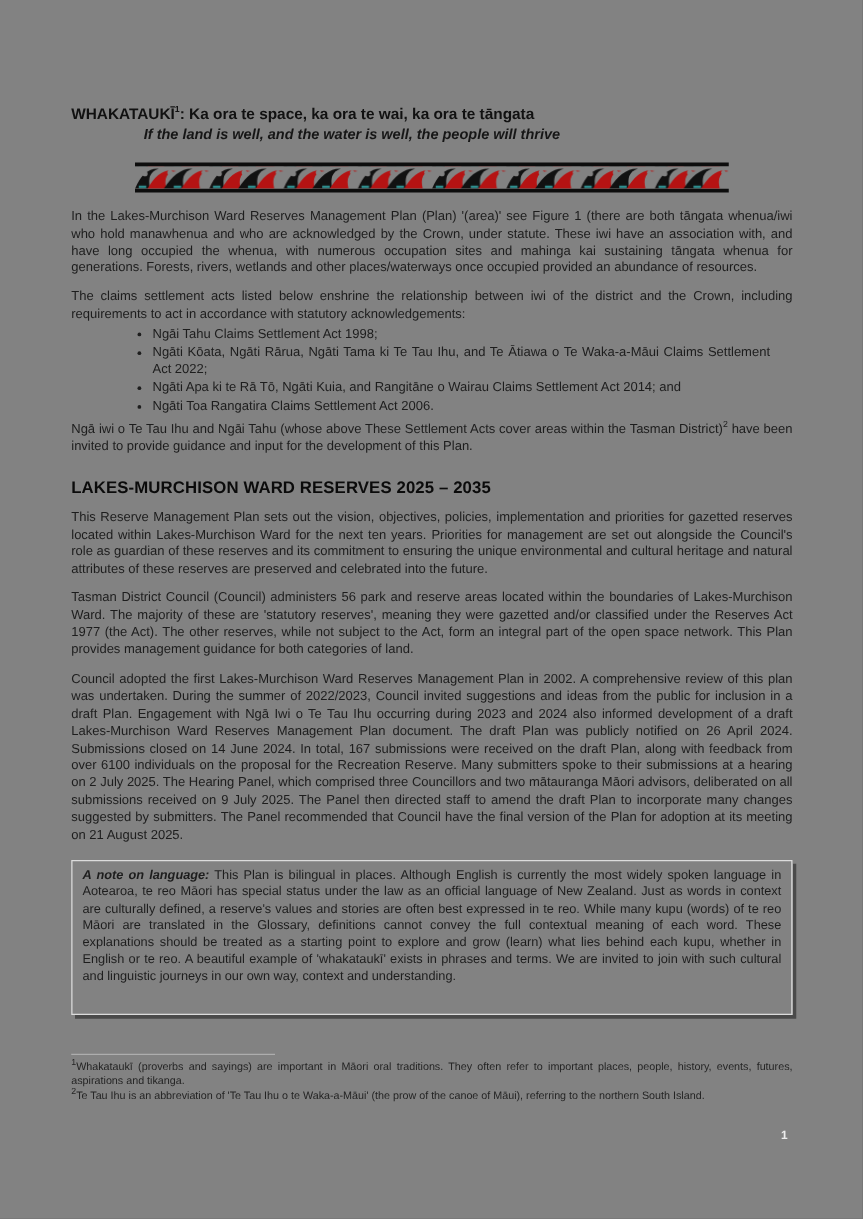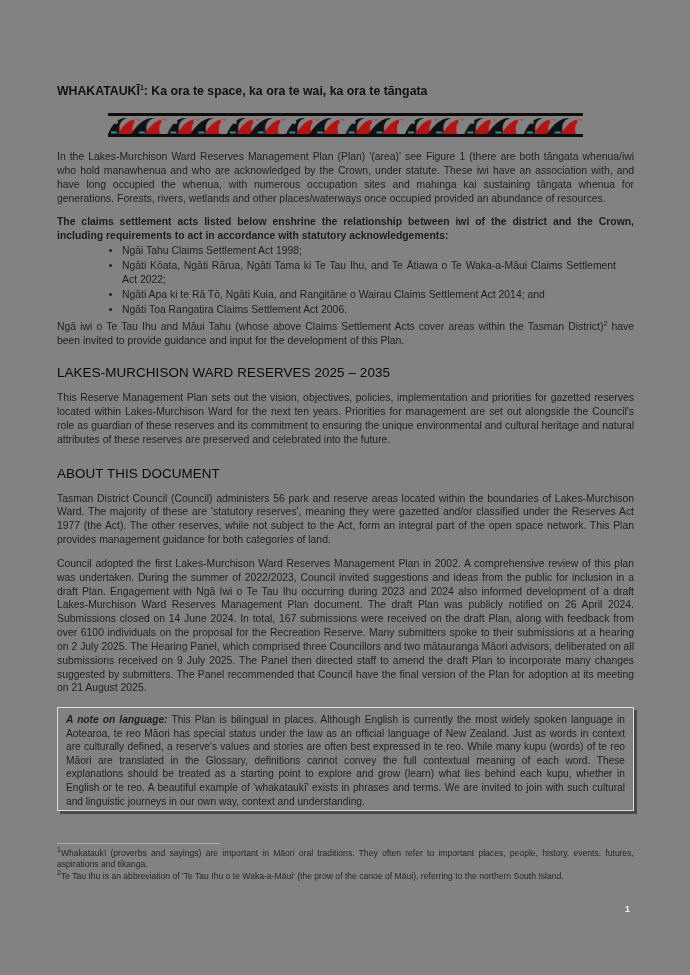--- a/index.html
+++ b/index.html
@@ -16,49 +16,50 @@
   .content { position:absolute; left:57px; top:84px; width:577px; }
 
   .h-whaka { font-size:12.3px; font-weight:bold; color:#111; margin:0; line-height:1.25; }
   .h-whaka sup, .fn-marker, .sup-ref { font-size:7px; vertical-align:super; line-height:0; }
   .subtitle { font-size:11.6px; font-weight:bold; font-style:italic; color:#161616; margin:2px 0 0 58px; line-height:1.25; }
 
   .band-wrap { margin:14px 0 0 51px; width:475px; border-top:3px solid #0d0d0d; border-bottom:3px solid #0d0d0d; font-size:0; }
   .band-wrap svg { display:block; }
 
   p.body { font-size:10.4px; line-height:1.33; text-align:justify; margin:0 0 9px 0; }
-  p.tight { margin-bottom:2px;font-weight:bold; }
+  p.tight { margin-bottom:2px; }
 
   ul.acts { margin:0 0 4px 0; padding:0 0 0 65px; list-style:disc; }
   ul.acts li { font-size:10.4px; line-height:1.33; text-align:justify; margin:0 16px 1px 0; padding-right:2px; }
 
-  h2.sect { font-size:13.4px; font-weight:normal; color:#0b0b0b; margin:17px 0 10px 0; line-height:1.2; letter-spacing:0.1px; }
+  h2.sect { font-size:13.4px; font-weight:bold; color:#0b0b0b; margin:17px 0 10px 0; line-height:1.2; letter-spacing:0.1px; }
 
   .lang-box {
     margin:12px 0 0 0;
     border:1px solid #dcdcdc;
     box-shadow: 3px 3px 0 0 #4a4a4a;
-    padding:5px 8px 2px 8px;
+    padding:5px 8px 22px 8px;
     font-size:10.2px; line-height:1.33; text-align:justify;
   }
   .lang-box .lead { font-weight:bold; font-style:italic; }
 
   .footer { position:absolute; left:57px; top:843px; width:577px; }
   .fn-sep { width:163px; border-top:1px solid #adadad; margin:0 0 4px 0; }
   .fn { font-size:8.6px; line-height:1.32; text-align:justify; margin:0; color:#242424; }
 
   .page-num { position:absolute; right:60px; top:903px; font-size:9.5px; font-weight:bold; color:#ececec; }
 </style>
 </head>
 <body>
 
 <div class="page">
   <div class="content">
 
     <p class="h-whaka"><span>WHAKATAUKĪ</span><sup>1</sup><span>: Ka ora te space, ka ora te wai, ka ora te tāngata</span></p>
+    <p class="subtitle">If the land is well, and the water is well, the people will thrive</p>
 
     <div class="band-wrap">
       <svg width="475" height="18" xmlns="http://www.w3.org/2000/svg">
         <defs>
           <pattern id="kw" width="59.4" height="18" patternUnits="userSpaceOnUse">
             <path d="M0 18 Q7 1 19 2 Q9 5 12 18 Z" fill="#111111"></path>
             <path d="M10 18 Q20 0 33 4 Q22 5 25 18 Z" fill="#b51313"></path>
             <path d="M23 18 Q34 1 46 2 Q36 5 39 18 Z" fill="#111111"></path>
             <path d="M37 18 Q48 0 59.4 4 Q49 5 52 18 Z" fill="#b51313"></path>
             <circle cx="8" cy="6" r="2.1" fill="#828282"></circle>
@@ -75,26 +76,25 @@
 
     <p class="body" style="margin-top:13px;">In the Lakes-Murchison Ward Reserves Management Plan (Plan) '(area)' see Figure 1 (there are both tāngata whenua/iwi who hold manawhenua and who are acknowledged by the Crown, under statute. These iwi have an association with, and have long occupied the whenua, with numerous occupation sites and mahinga kai sustaining tāngata whenua for generations. Forests, rivers, wetlands and other places/waterways once occupied provided an abundance of resources.</p>
 
     <p class="body tight">The claims settlement acts listed below enshrine the relationship between iwi of the district and the Crown, including requirements to act in accordance with statutory acknowledgements:</p>
     <ul class="acts">
       <li>Ngāi Tahu Claims Settlement Act 1998;</li>
       <li>Ngāti Kōata, Ngāti Rārua, Ngāti Tama ki Te Tau Ihu, and Te Ātiawa o Te Waka-a-Māui Claims Settlement Act 2022;</li>
       <li>Ngāti Apa ki te Rā Tō, Ngāti Kuia, and Rangitāne o Wairau Claims Settlement Act 2014; and</li>
       <li>Ngāti Toa Rangatira Claims Settlement Act 2006.</li>
     </ul>
-    <p class="body"><span>Ngā iwi o Te Tau Ihu and Māui Tahu (whose above Claims Settlement Acts cover areas within the Tasman District)</span><sup class="sup-ref">2</sup><span> have been invited to provide guidance and input for the development of this Plan.</span></p>
+    <p class="body"><span>Ngā iwi o Te Tau Ihu and Ngāi Tahu (whose above These Settlement Acts cover areas within the Tasman District)</span><sup class="sup-ref">2</sup><span> have been invited to provide guidance and input for the development of this Plan.</span></p>
 
     <h2 class="sect">LAKES-MURCHISON WARD RESERVES 2025 – 2035</h2>
     <p class="body">This Reserve Management Plan sets out the vision, objectives, policies, implementation and priorities for gazetted reserves located within Lakes-Murchison Ward for the next ten years. Priorities for management are set out alongside the Council's role as guardian of these reserves and its commitment to ensuring the unique environmental and cultural heritage and natural attributes of these reserves are preserved and celebrated into the future.</p>
 
-    <h2 class="sect" style="margin-top:19px;">ABOUT THIS DOCUMENT</h2>
     <p class="body" style="margin-bottom:10px;">Tasman District Council (Council) administers 56 park and reserve areas located within the boundaries of Lakes-Murchison Ward. The majority of these are 'statutory reserves', meaning they were gazetted and/or classified under the Reserves Act 1977 (the Act). The other reserves, while not subject to the Act, form an integral part of the open space network. This Plan provides management guidance for both categories of land.</p>
     <p class="body" style="margin-bottom:0;">Council adopted the first Lakes-Murchison Ward Reserves Management Plan in 2002. A comprehensive review of this plan was undertaken. During the summer of 2022/2023, Council invited suggestions and ideas from the public for inclusion in a draft Plan. Engagement with Ngā Iwi o Te Tau Ihu occurring during 2023 and 2024 also informed development of a draft Lakes-Murchison Ward Reserves Management Plan document. The draft Plan was publicly notified on 26 April 2024. Submissions closed on 14 June 2024. In total, 167 submissions were received on the draft Plan, along with feedback from over 6100 individuals on the proposal for the Recreation Reserve. Many submitters spoke to their submissions at a hearing on 2 July 2025. The Hearing Panel, which comprised three Councillors and two mātauranga Māori advisors, deliberated on all submissions received on 9 July 2025. The Panel then directed staff to amend the draft Plan to incorporate many changes suggested by submitters. The Panel recommended that Council have the final version of the Plan for adoption at its meeting on 21 August 2025.</p>
 
     <div class="lang-box">
       <span class="lead">A note on language:</span><span>  This Plan is bilingual in places.  Although English is currently the most widely spoken language in Aotearoa, te reo Māori has special status under the law as an official language of New Zealand.  Just as words in context are culturally defined, a reserve's values and stories are often best expressed in te reo.  While many kupu (words) of te reo Māori are translated in the Glossary, definitions cannot convey the full contextual meaning of each word.  These explanations should be treated as a starting point to explore and grow (learn) what lies behind each kupu, whether in English or te reo.  A beautiful example of 'whakataukī' exists in phrases and terms.  We are invited to join with such cultural and linguistic journeys in our own way, context and understanding.</span>
     </div>
 
   </div>
 
   <div class="footer">

